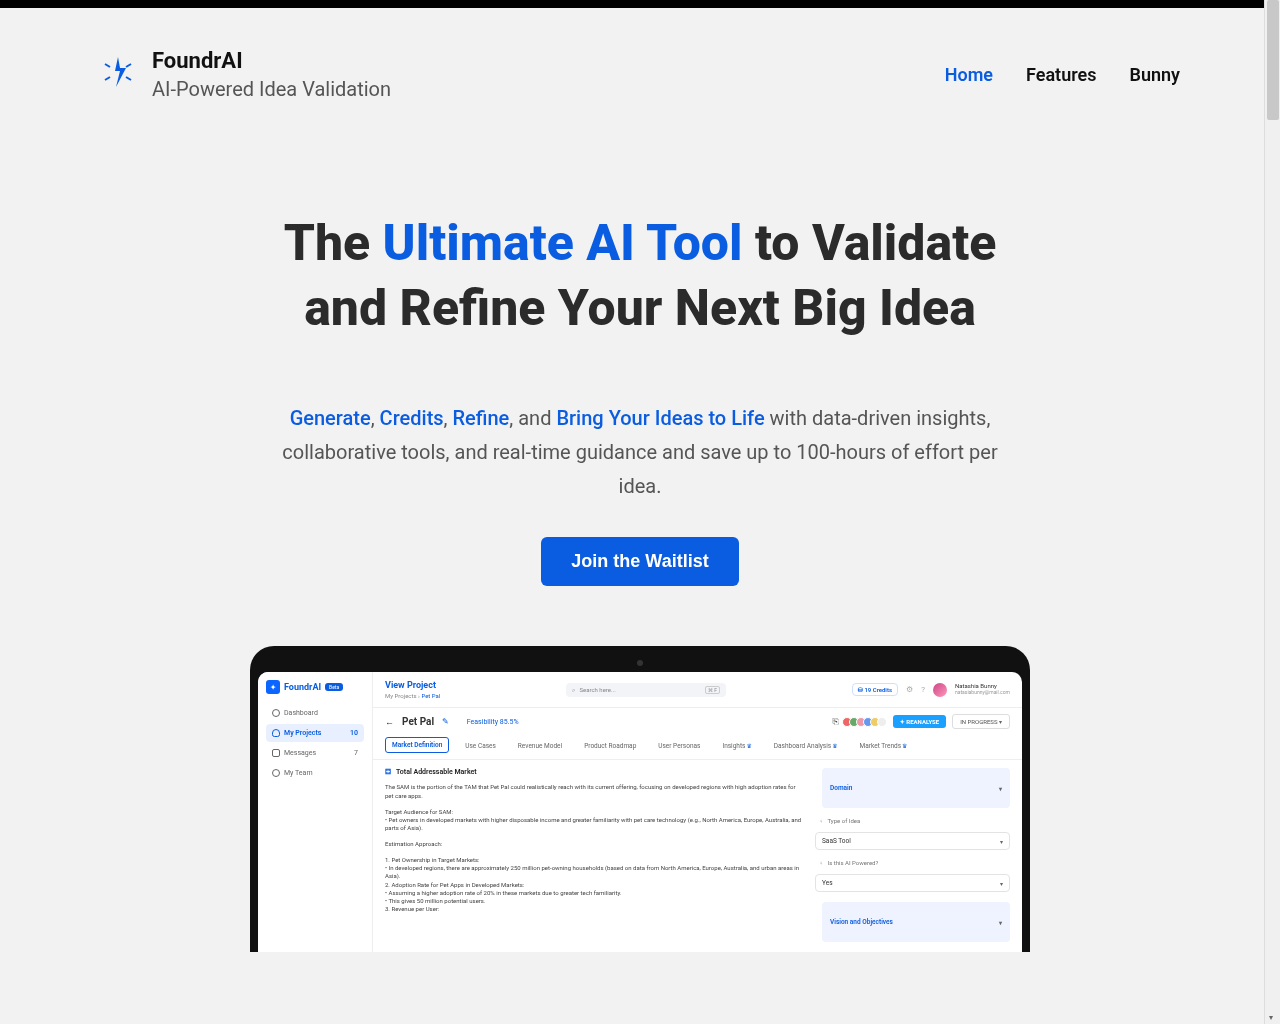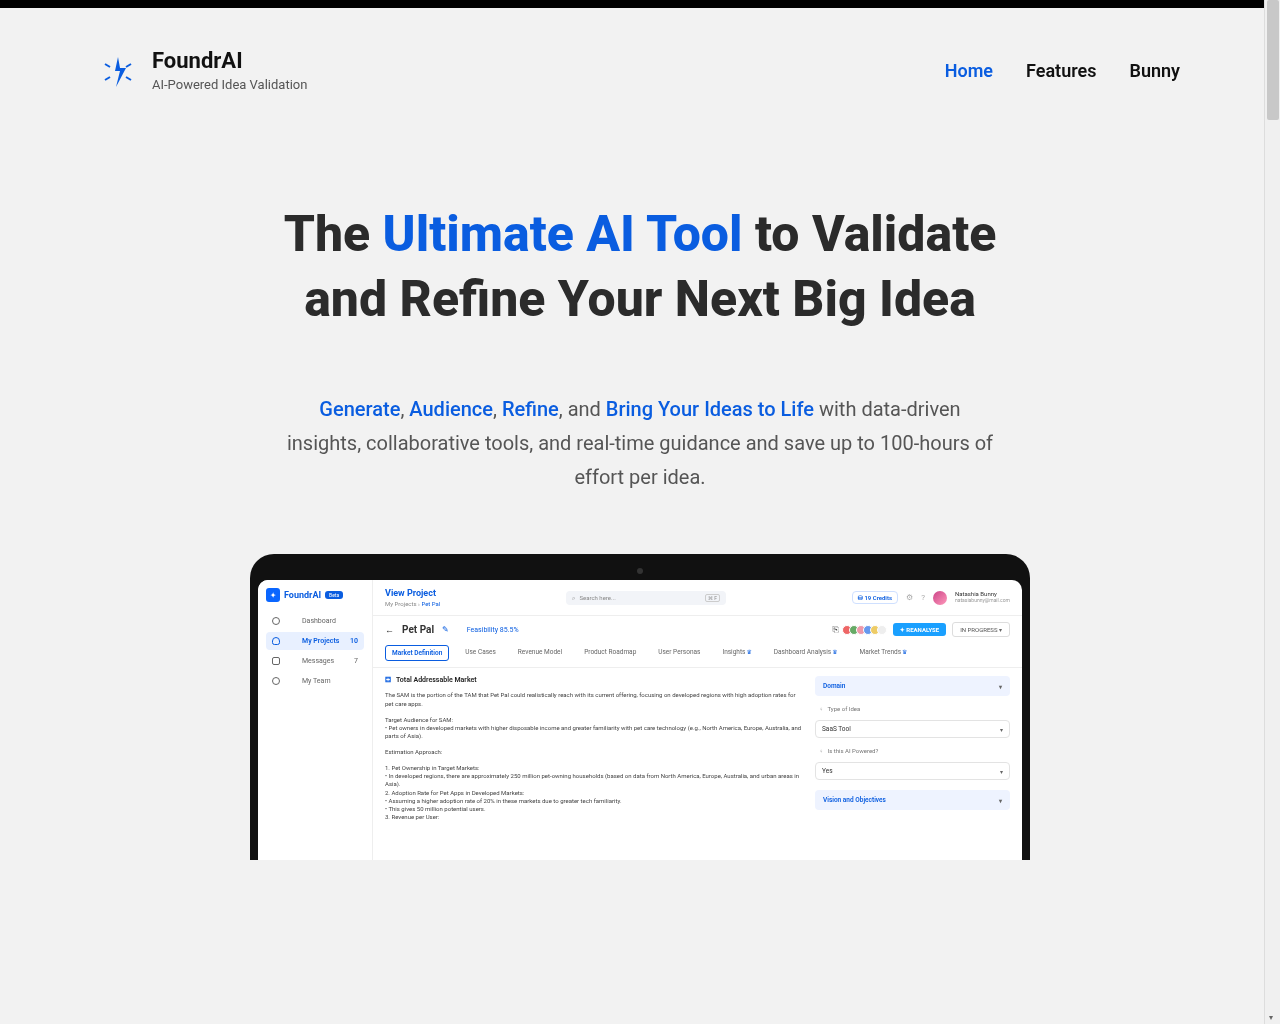--- a/index.html
+++ b/index.html
@@ -6,21 +6,21 @@
   body { font-family: -apple-system, BlinkMacSystemFont, 'Segoe UI', Roboto, 'Helvetica Neue', Arial, sans-serif; background: #f2f2f2; color: #222; width: 1280px; }
   .topbar { height: 8px; background: #000; width: 100%; }
   .page { padding: 0 100px; }
 
   
   .header { display: flex; align-items: center; justify-content: space-between; padding: 40px 0 0 0; }
   .brand { display: flex; align-items: flex-start; gap: 16px; }
   .logo-icon { width: 36px; height: 36px; display:flex; align-items:center; justify-content:center; color:#0a66ff; margin-top:6px;}
   .brand-text { display:flex; flex-direction:column; gap:4px;}
   .brand-name { font-size: 22px; font-weight: 700; color:#111; }
-  .brand-tag { font-size: 13px; color:#555; }
+  .brand-tag { font-size: 20px; color:#555; }
   .nav { display:flex; align-items:center; gap:33px; }
   .nav a { font-size:18px; font-weight:600; color:#111; text-decoration:none; cursor:pointer; }
   .nav a.active { color:#0a5de0; }
   .btn-primary { background:#0a5de0; color:#fff; border:none; padding:14px 36px; border-radius:8px; font-size:18px; font-weight:700; cursor:pointer; }
 
   
   .hero { text-align:center; margin-top:110px; }
   .hero h1 { font-size:50px; font-weight:800; line-height:1.3; color:#2b2b2b; max-width:760px; margin:0 auto; }
   .hero h1 .accent { color:#0a5de0; }
   .hero .sub { font-size:20px; line-height:1.7; color:#555; max-width:720px; margin:60px auto 0 auto; }
@@ -34,21 +34,21 @@
   .laptop .camera { width:6px; height:6px; background:#333; border-radius:50%; margin:6px auto 6px auto; }
   .screen { background:#fff; border-radius:10px 10px 0 0; overflow:hidden; height:280px; display:flex; font-size:7px; color:#333; }
 
   
   .s-sidebar { width:115px; background:#fff; border-right:1px solid #eee; padding:8px; }
   .s-logo { display:flex; align-items:center; gap:4px; margin-bottom:10px; }
   .s-logo .ic { width:14px;height:14px;background:#0a66ff;border-radius:3px;display:flex;align-items:center;justify-content:center;color:#fff;font-size:8px;}
   .s-logo .nm { color:#0a5de0; font-weight:700; font-size:9px;}
   .s-logo .beta { background:#0a5de0;color:#fff;font-size:5px;padding:1px 4px;border-radius:3px;}
   .s-item { display:flex; align-items:center; justify-content:space-between; padding:5px 6px; border-radius:4px; margin-bottom:2px; color:#666; }
-  .s-item .lft { display:flex; align-items:center; gap:22px; }
+  .s-item .lft { display:flex; align-items:center; gap:4px; }
   .s-item.active { background:#e8f0ff; color:#0a5de0; font-weight:600; }
   .s-ico { width:8px;height:8px;border:1px solid currentColor;border-radius:2px; }
   .s-ico.circle{border-radius:50%;}
   .s-ico.bulb{border-radius:50% 50% 30% 30%;}
 
   
   .s-main { flex:1; display:flex; flex-direction:column; }
   .s-topbar { display:flex; align-items:center; justify-content:space-between; padding:8px 12px; border-bottom:1px solid #eee; }
   .s-tb-left .ttl{ color:#0a5de0; font-weight:700; font-size:9px;}
   .s-tb-left .crumb{ color:#888; font-size:6px; margin-top:2px;}
@@ -73,31 +73,31 @@
   .s-avs span{width:10px;height:10px;border-radius:50%;border:1px solid #fff;margin-left:-3px;display:inline-block;}
   .s-avs span:nth-child(1){background:#e66;}
   .s-avs span:nth-child(2){background:#6a6;}
   .s-avs span:nth-child(3){background:#e9a;}
   .s-avs span:nth-child(4){background:#69e;}
   .s-avs span:nth-child(5){background:#ec6;}
   .s-avs span:nth-child(6){background:#eee;}
   .s-rean { background:#1aa0ff;color:#fff;padding:3px 7px;border-radius:3px;font-size:6px;font-weight:700;}
   .s-prog { border:1px solid #ddd; padding:3px 7px; border-radius:3px; font-size:6px; color:#555;}
 
-  .s-tabs { display:flex; gap:10px; padding:8px 12px 6px 12px; border-bottom:1px solid #eee; font-size:6.5px; color:#666; align-items:flex-start;}
+  .s-tabs { display:flex; gap:10px; padding:8px 12px 6px 12px; border-bottom:1px solid #eee; font-size:6.5px; color:#666; align-items:flex-end;}
   .s-tabs .tab{padding:3px 6px;border-radius:3px;cursor:pointer;}
   .s-tabs .tab.active{border:1px solid #0a5de0;color:#0a5de0;font-weight:600;}
   .s-tabs .crown{color:#0a5de0;font-size:6px;margin-left:1px;}
 
   .s-body { display:flex; flex:1; gap:10px; padding:8px 12px; overflow:hidden;}
   .s-content { flex:1; font-size:6px; line-height:1.35; color:#444; overflow:hidden;}
   .s-content .hdr{display:flex;align-items:center;gap:5px;color:#222;font-weight:600;margin-bottom:6px;font-size:7px;}
   .s-content .hdr .dice{color:#0a5de0;}
   .s-side { width:195px; display:flex; flex-direction:column; gap:6px;}
-  .s-panel { background:#eef3ff; border-radius:4px; padding:6px 8px; font-size:6.5px; color:#0a5de0; font-weight:600; display:flex; justify-content:space-between; align-items:center;}
+  .s-panel { background:#eef3ff; border-radius:4px; padding:16px 8px; font-size:6.5px; color:#0a5de0; font-weight:600; display:flex; justify-content:space-between; align-items:center;margin-left:7px;}
   .s-field { font-size:6px; color:#777; margin:3px 0 2px 4px; display:flex; align-items:center; gap:4px;}
   .s-field .bulb{color:#aaa;}
   .s-select { background:#fff; border:1px solid #e3e3e3; border-radius:4px; padding:4px 6px; font-size:6.5px; color:#333; display:flex; justify-content:space-between; align-items:flex-end;}
   .caret{font-size:6px;color:#666;}
 
   .scrollbar { position:fixed; right:0; top:0; width:16px; height:1024px; background:#f0f0f0; border-left:1px solid #ddd;}
   .scrollbar .thumb{ position:absolute; top:0; left:2px; width:12px; height:120px; background:#c8c8c8; border-radius:2px;}
   .scrollbar .arrup{position:absolute;top:2px;left:4px;font-size:8px;color:#666;}
   .scrollbar .arrdn{position:absolute;bottom:2px;left:4px;font-size:8px;color:#666;}
 </style>
@@ -129,23 +129,26 @@
       <a>Bunny</a>
     </nav>
   </header>
 
   <section class="hero">
     <h1>
       <span>The </span><span class="accent">Ultimate AI Tool</span><span> to Validate and Refine Your Next Big Idea</span>
     </h1>
     <p class="sub">
       <span class="accent">Generate</span>, 
-      <span class="accent">Audience</span>, 
+      <span class="accent">Credits</span>, 
       <span class="accent">Refine</span><span>, and </span><span class="accent">Bring Your Ideas to Life</span><span> with data-driven insights, collaborative tools, and real-time guidance and save up to 100-hours of effort per idea.</span>
     </p>
+    <div class="cta">
+      <button>Join the Waitlist</button>
+    </div>
   </section>
 
   <div class="laptop-wrap">
     <div class="laptop">
       <div class="camera"></div>
       <div class="screen">
 
         <div class="s-sidebar">
           <div class="s-logo">
             <span class="ic">✦</span>

